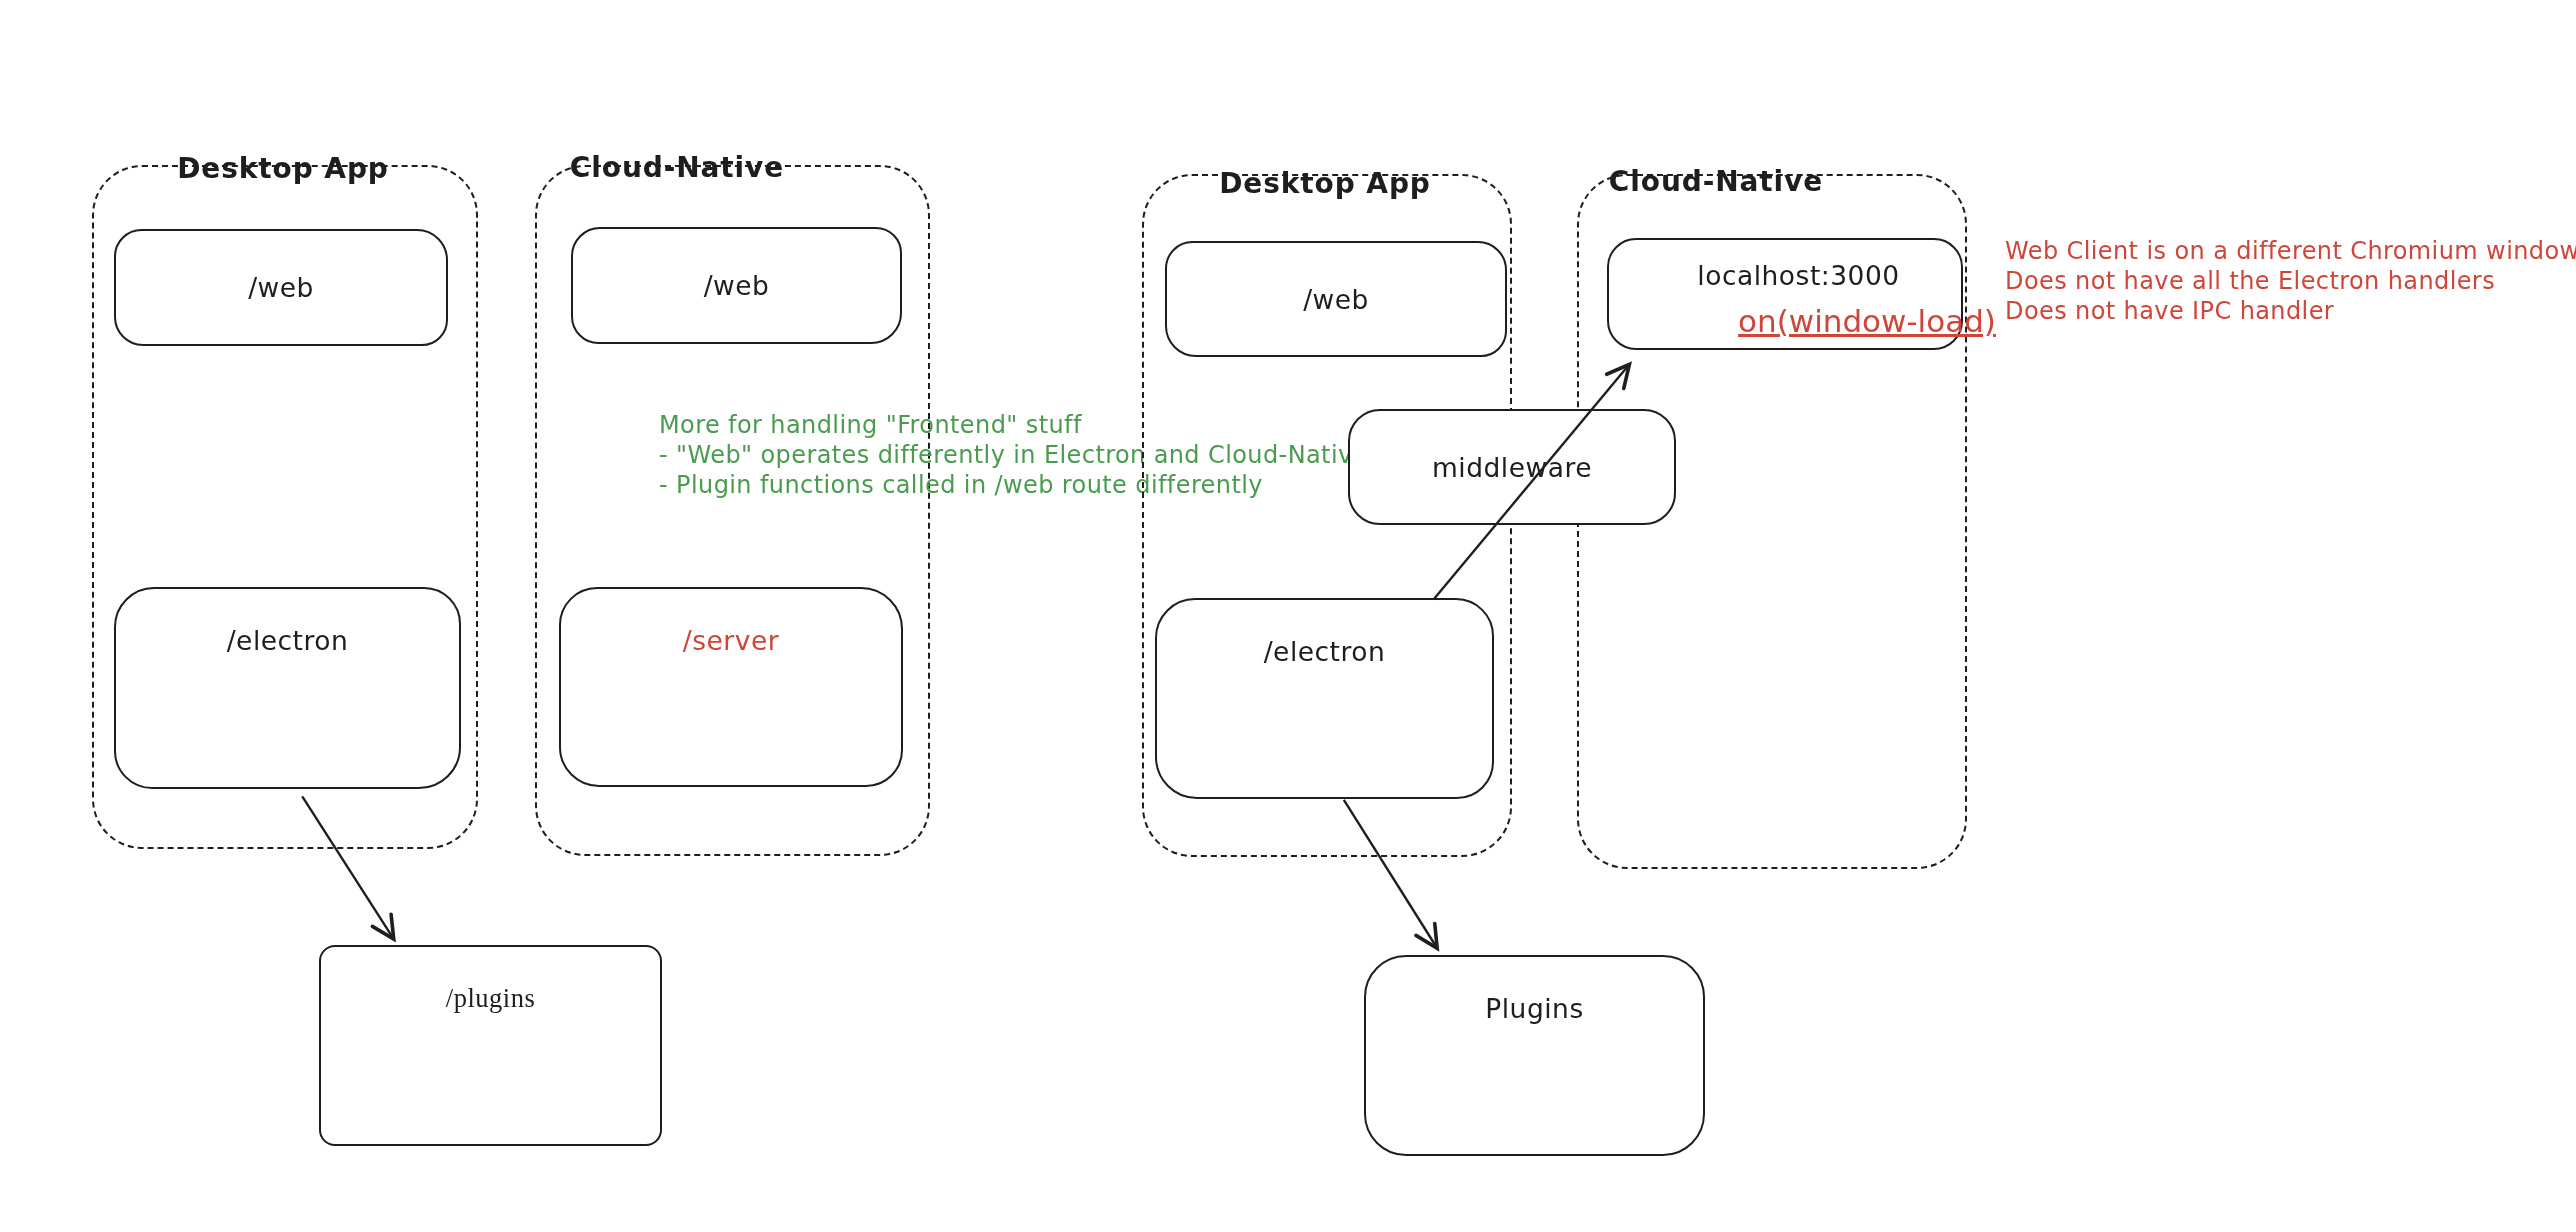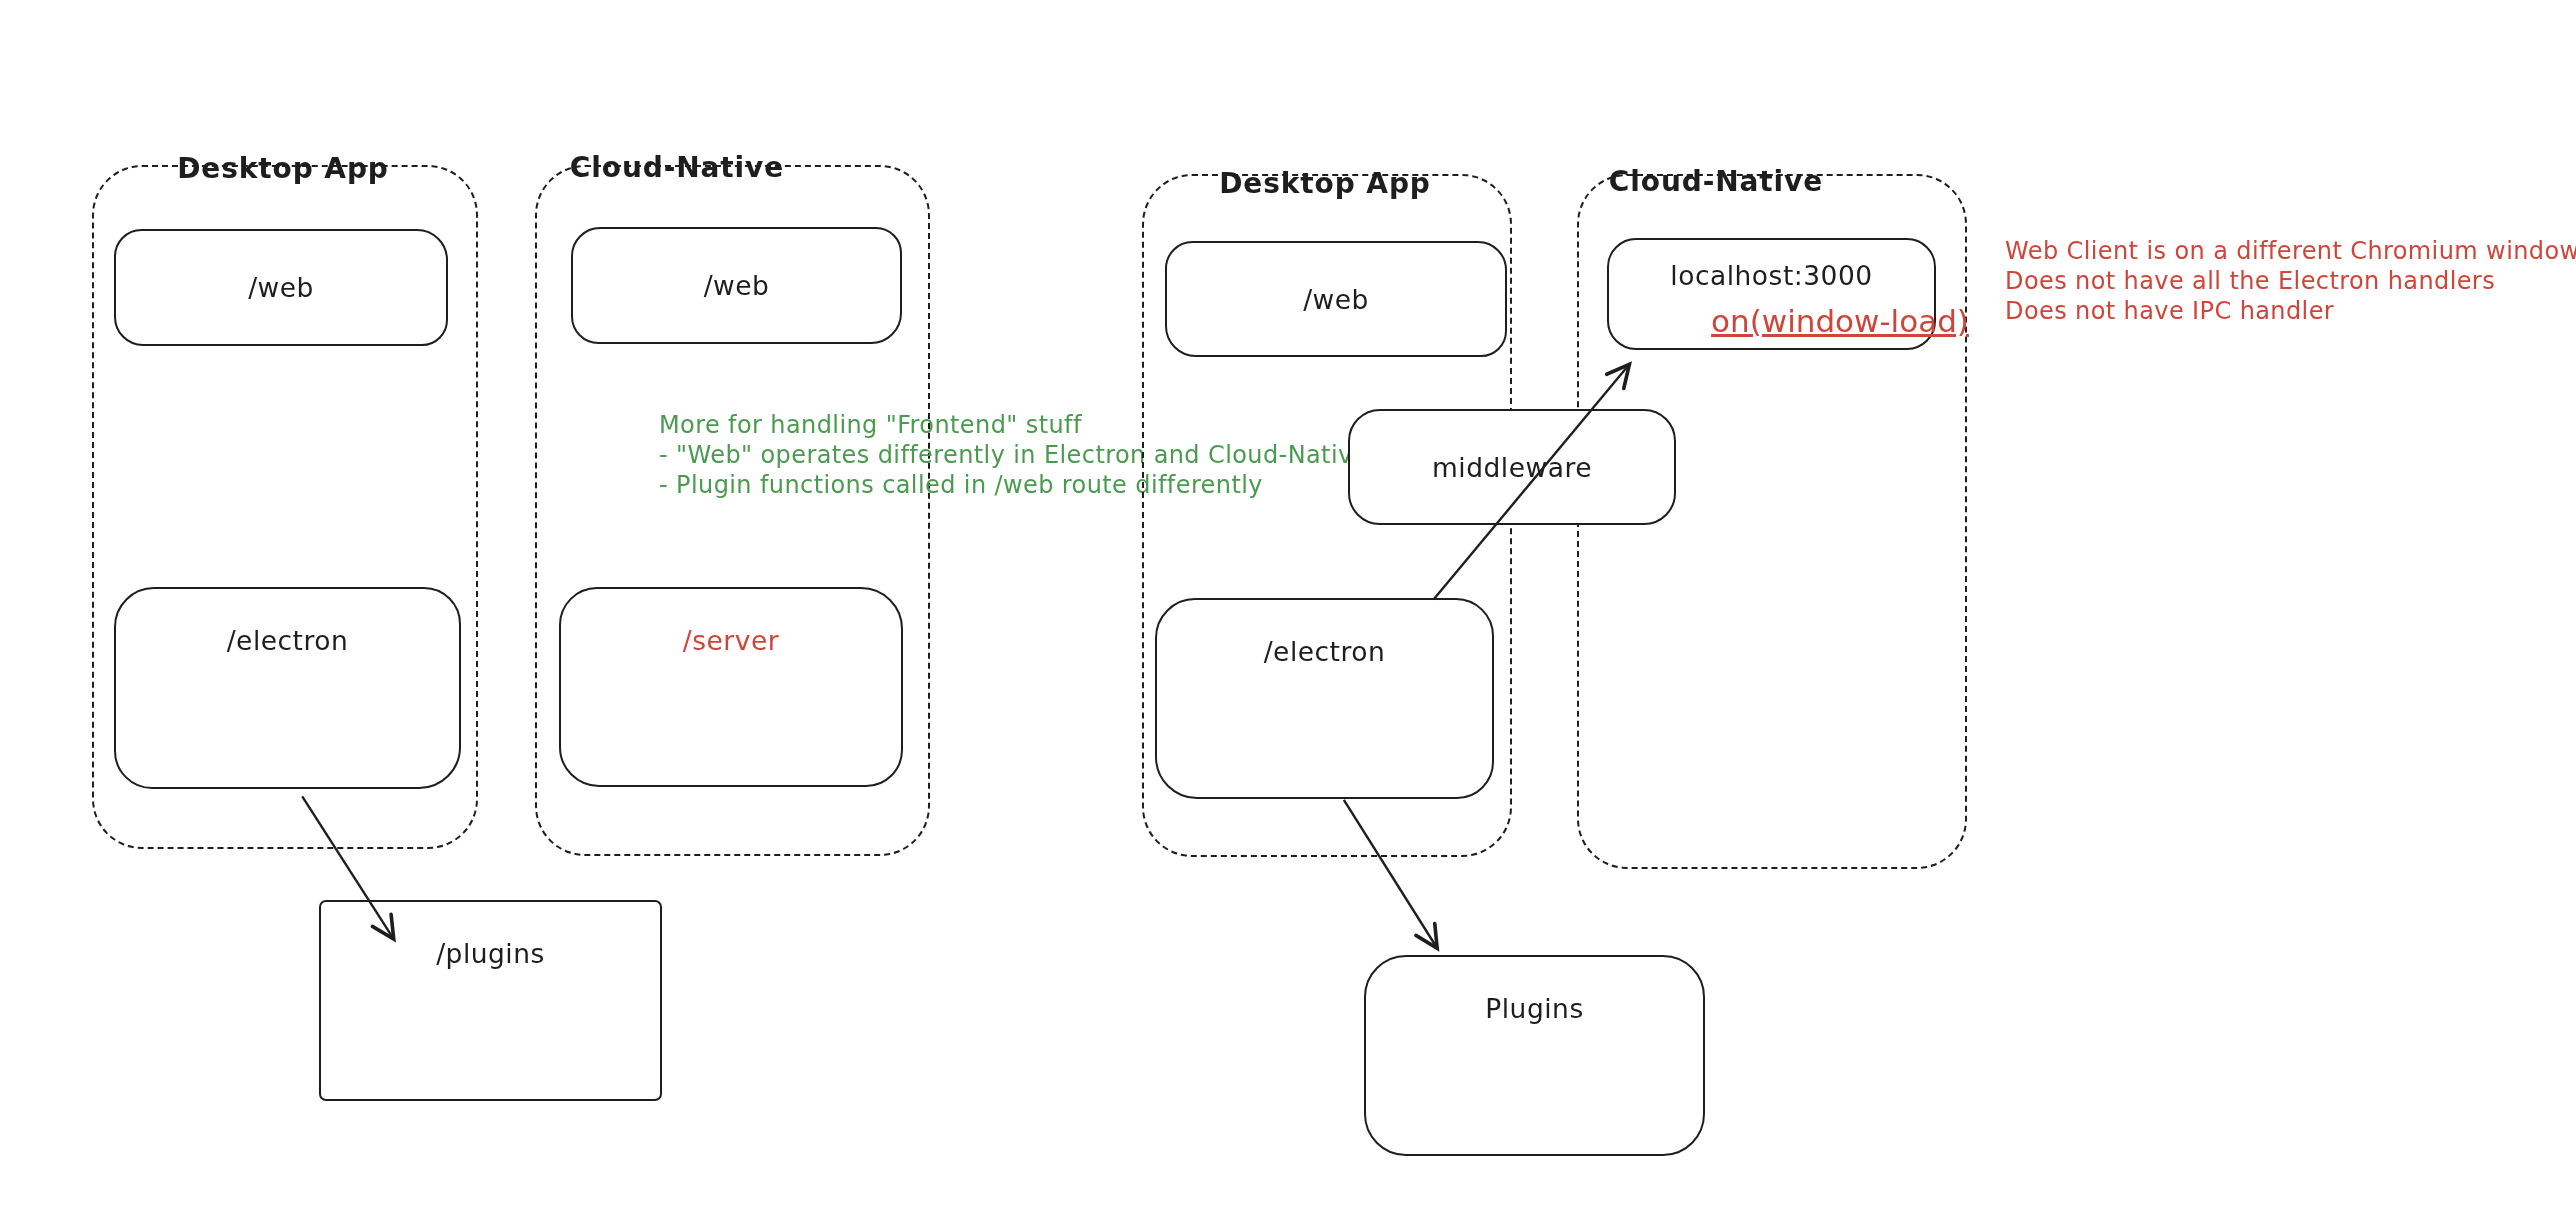--- a/index.html
+++ b/index.html
@@ -64,30 +64,30 @@
   
   #lt-desktop{left:93px;top:115px;width:380px;}
   #lt-cloud{left:549px;top:114px;width:256px;}
   #lc-desktop{left:92px;top:165px;width:382px;height:680px;border-radius:50px;}
   #lc-cloud{left:535px;top:165px;width:391px;height:687px;border-radius:50px;}
   #ln-web-desktop{left:114px;top:229px;width:330px;height:113px;border-radius:27.5px 31px 26px 29px;}
   #ln-web-cloud{left:571px;top:227px;width:327px;height:113px;border-radius:29px 26px 31px 27.5px;}
   #ln-middleware{left:316px;top:396px;width:326px;height:107px;border-radius:31px;}
   #ln-electron{left:114px;top:587px;width:343px;height:198px;border-radius:40px 37px 42px 38px;}
   #ln-server{left:559px;top:587px;width:340px;height:196px;border-radius:38px 42px 37px 40px;}
-  #ln-plugins{left:319px;top:900px;width:339px;height:197px;border-radius:7px;}
+  #ln-plugins{left:319px;top:945px;width:339px;height:197px;border-radius:16px;font-family:Liberation Serif, serif;}
   #note-green{left:659px;top:410px;}
 
   
   #rt-desktop{left:1142px;top:130px;width:366px;}
   #rt-cloud{left:1588px;top:128px;width:256px;}
   #rc-desktop{left:1142px;top:174px;width:366px;height:679px;border-radius:50px;}
   #rc-cloud{left:1577px;top:174px;width:386px;height:691px;border-radius:50px;}
   #rn-web{left:1165px;top:241px;width:338px;height:112px;border-radius:27.5px 29px 26px 31px;}
-  #rn-localhost{left:1607px;top:238px;width:325px;height:108px;border-radius:29px;}
+  #rn-localhost{left:1607px;top:238px;width:325px;height:108px;border-radius:29px;padding-left:27px;}
   #rn-localhost .label{margin-top:20px;}
   #rn-localhost .sub-label{
     font-size:31px;
     margin-top:12px;
     margin-left:137px;
     white-space:nowrap;
     text-decoration:underline;
   }
   #rn-middleware{left:1348px;top:409px;width:324px;height:112px;border-radius:32px;}
   #rn-electron{left:1155px;top:598px;width:335px;height:197px;border-radius:40px 38px 37px 42px;}

